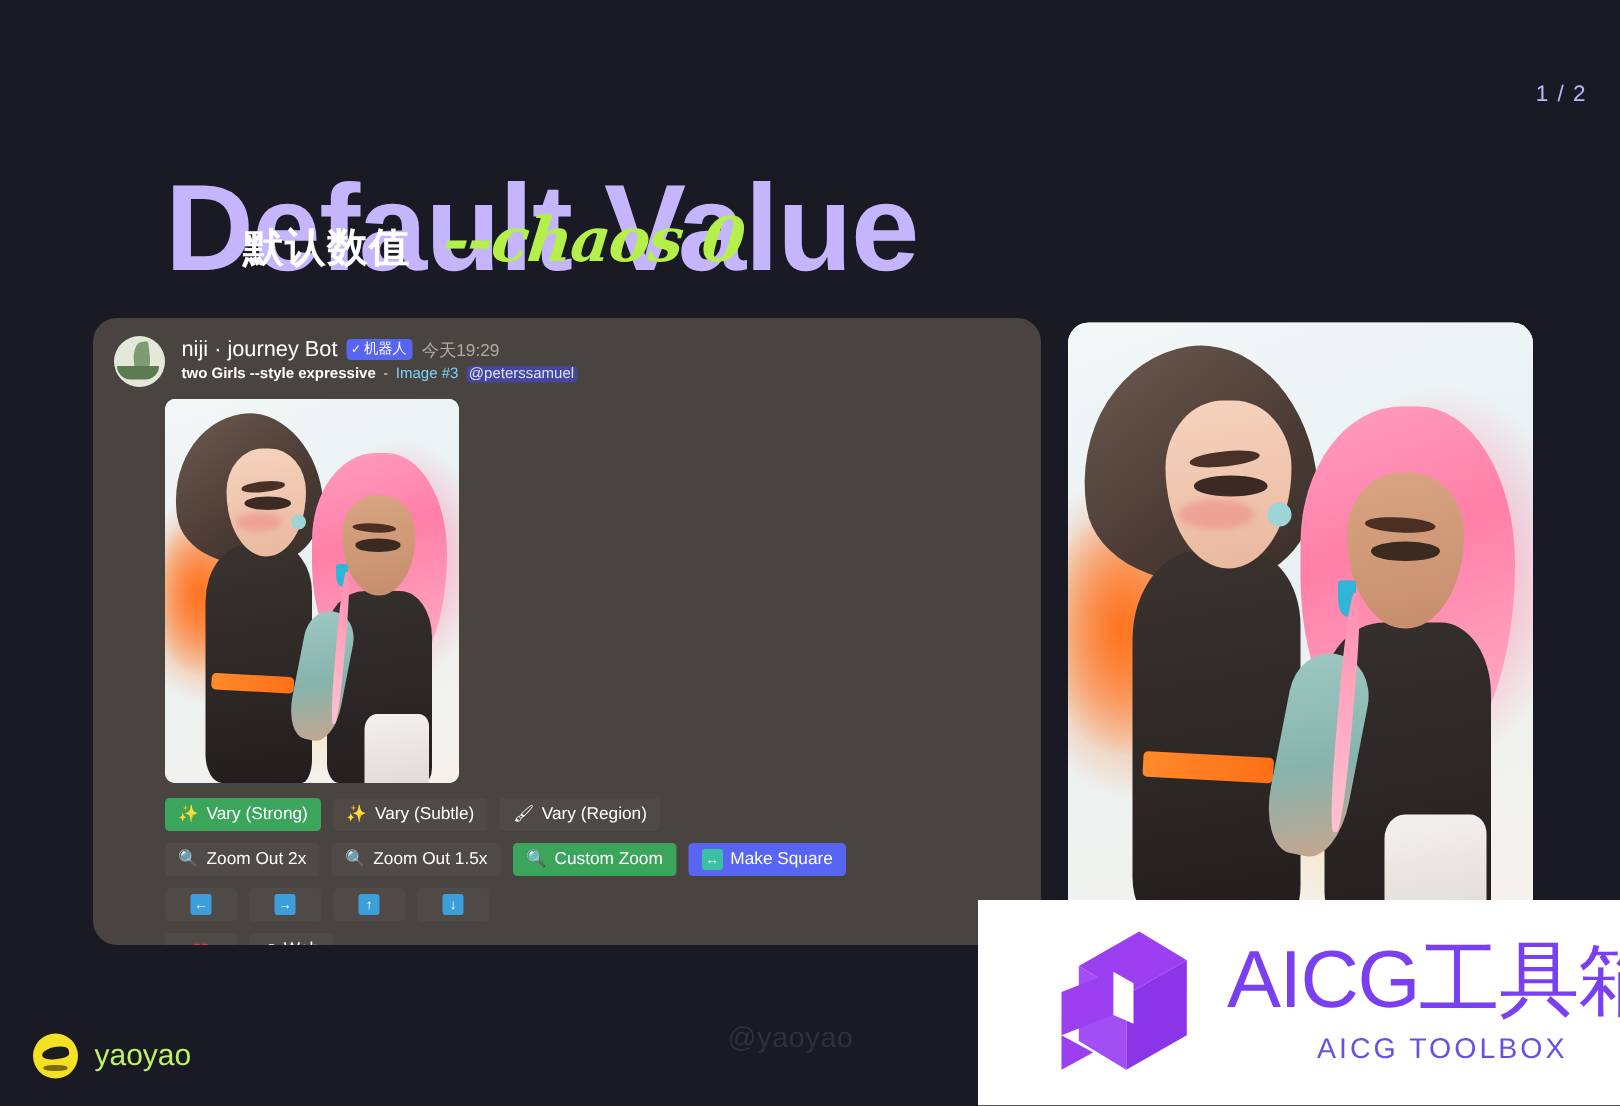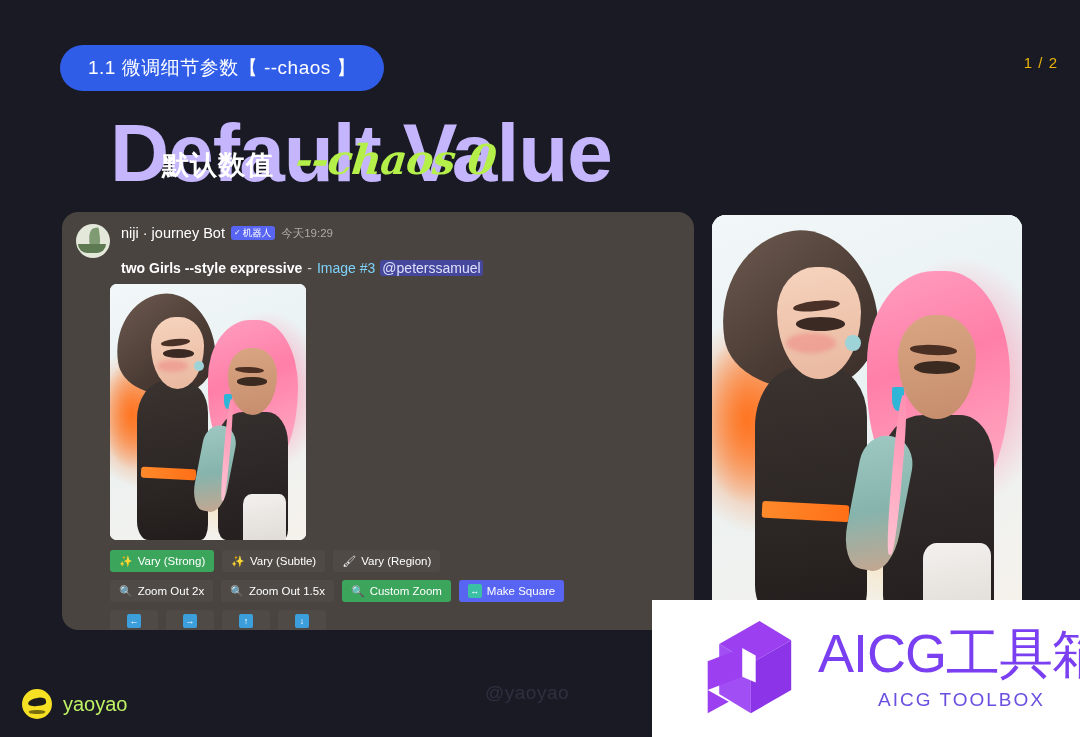--- a/index.html
+++ b/index.html
@@ -34,21 +34,21 @@
     font-size: 19px;
     letter-spacing: .5px;
     white-space: nowrap;
   }
 
   
   .page-indicator {
     position: absolute;
     right: 22px;
     top: 54px;
-    color: #eab308;
+    color: #c4b5fd;
     font-size: 15px;
     letter-spacing: 1px;
   }
 
   
   .headline {
     position: absolute;
     left: 110px;
     top: 118px;
     height: 84px;
@@ -156,22 +156,22 @@
     border-radius: 3px;
     line-height: 1.2;
     display: inline-flex;
     align-items: center;
     gap: 2px;
   }
   .bot-badge .chk { font-size: 8px; }
   .msg-time { color: #b0aaa4; font-size: 11.5px; }
 
   .msg-line2 {
-    margin-top: 19px;
-    font-size: 14px;
+    margin-top: 3px;
+    font-size: 10px;
     white-space: nowrap;
     display: flex;
     align-items: baseline;
     gap: 5px;
   }
   .prompt-text { color: #ffffff; font-weight: bold; }
   .prompt-sep { color: #d6d2cd; font-weight: normal; }
   .prompt-img { color: #7dd3fc; font-weight: normal; }
   .mention {
     color: #dee0fc;
@@ -452,23 +452,20 @@
     margin-top: 9px;
     text-align: center;
     white-space: nowrap;
   }
 </style>
 </head>
 <body>
 
 <div id="slide">
 
-  <div class="title-pill">
-    <span>1.1 微调细节参数【 --chaos 】</span>
-  </div>
 
   <div class="page-indicator">1 / 2</div>
 
   <div class="headline">
     <div class="ghost-text">Default Value</div>
     <div class="headline-fg">
       <span class="headline-cn">默认数值</span>
       <span class="headline-param">--chaos 0</span>
     </div>
   </div>

